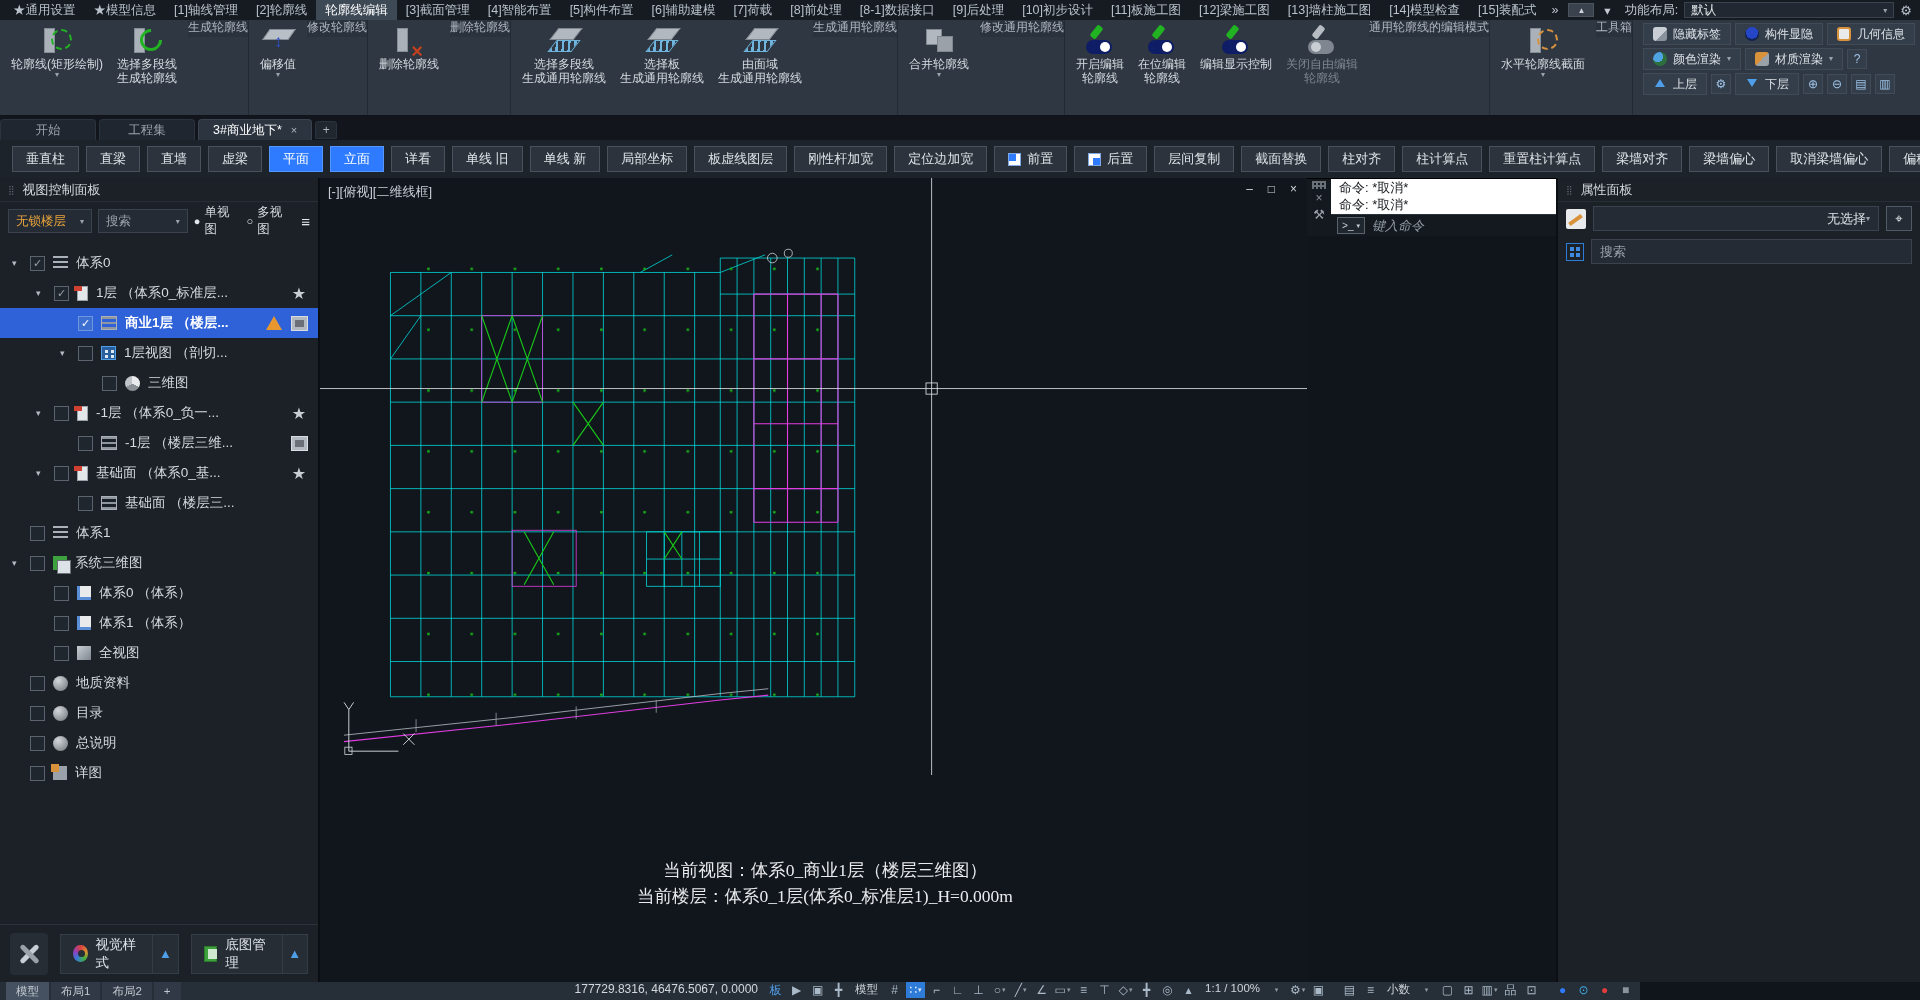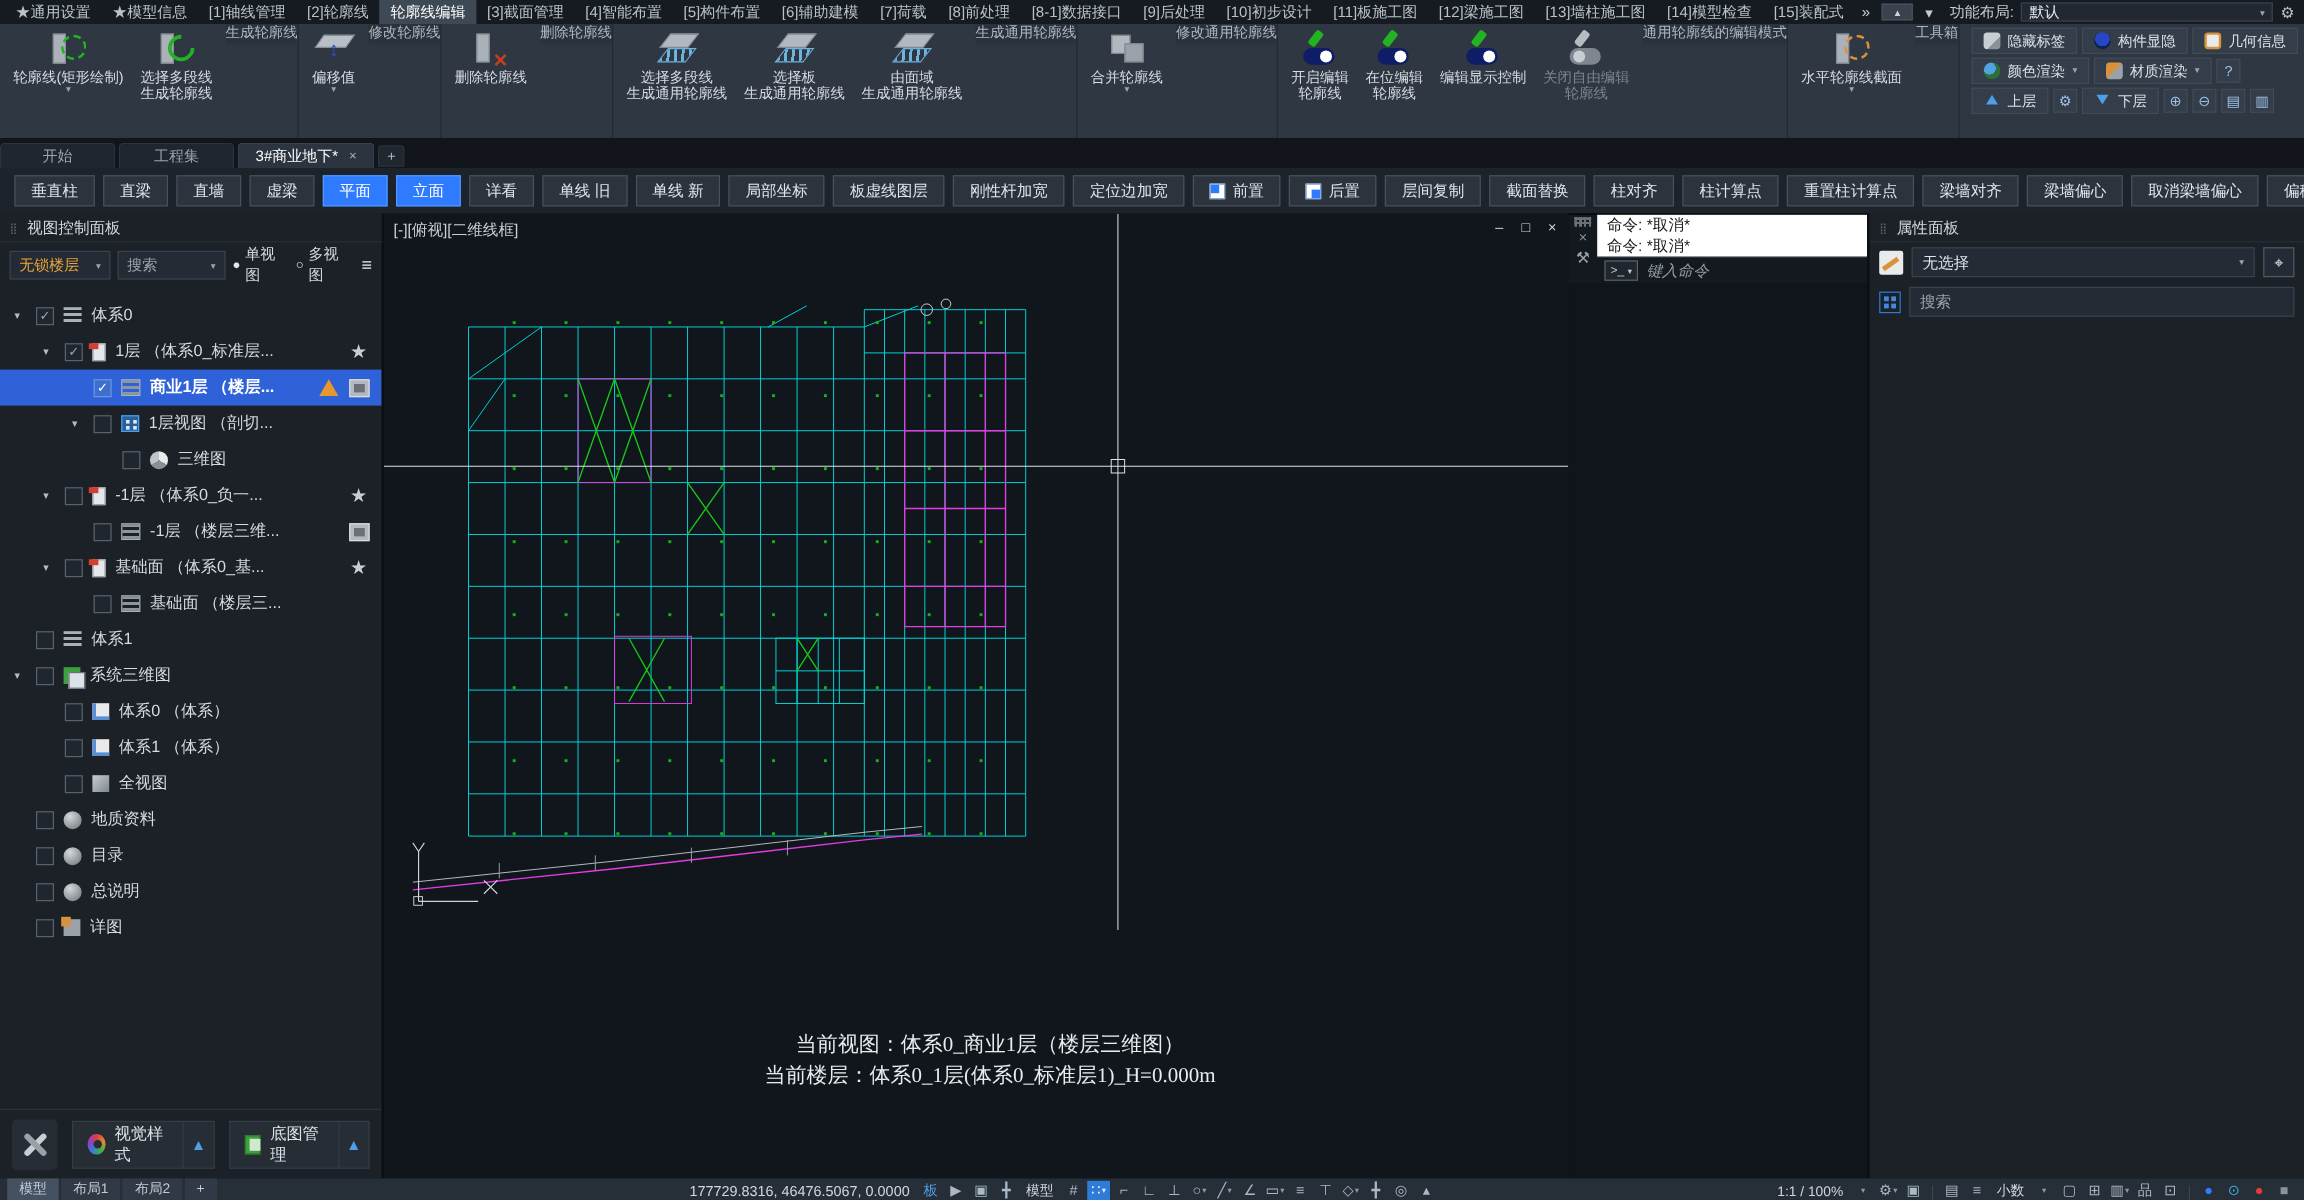--- a/index.html
+++ b/index.html
@@ -161,30 +161,30 @@
   .pbox{height:17px;border:1px solid #5a626c;background:#20262e;color:#c9ced4;font-size:10px;display:flex;align-items:center;gap:3px;padding:0 4px}
   .cmdinput input{flex:1;background:transparent;border:none;outline:none;color:#c9ced4;font-style:italic;font-size:13px;font-family:"Liberation Sans",sans-serif}
   .cmdinput input::placeholder{color:#9099a3;font-style:italic}
   .wr{color:#9aa1a9;font-size:13px}
 
   
   .rpanel{width:364px;flex:0 0 auto;background:#1c2127;border-left:2px solid #0b0e12;display:flex;flex-direction:column}
   .rprow{display:flex;align-items:center;gap:7px;padding:4px 8px}
   .icpage{width:20px;height:20px;background:#e8eaec;position:relative;border-radius:2px}
   .icpage::after{content:"";position:absolute;left:2px;top:9px;width:15px;height:4px;background:#d8923c;transform:rotate(-35deg)}
-  .rsel{flex:1;height:25px;background:#242b34;border:1px solid #39424d;display:flex;align-items:center;justify-content:space-between;padding:0 8px;font-size:13px;color:#dfe3e8}
+  .rsel{flex:1;height:25px;background:#242b34;border:1px solid #39424d;display:flex;align-items:center;justify-content:flex-end;padding:0 8px;font-size:13px;color:#dfe3e8}
   .rcur{width:26px;height:25px;background:#242b34;border:1px solid #4f5a66;display:flex;align-items:center;justify-content:center;color:#dfe3e8;font-size:13px}
   .icbluegrid{width:18px;height:18px;background:#1c2127;border:1px solid #2f7bd8;position:relative}
   .icbluegrid::after{content:"";position:absolute;left:3px;top:3px;width:4px;height:4px;background:#3f8ae0;box-shadow:6px 0 #3f8ae0,0 6px #3f8ae0,6px 6px #3f8ae0}
   .rsearch{flex:1;height:25px;background:#242b34;border:1px solid #39424d;display:flex;align-items:center;padding:0 8px}
   .rsearch input{flex:1;background:transparent;border:none;outline:none;color:#aeb6c0;font-size:13px;font-family:"Liberation Sans",sans-serif}
   .rsearch input::placeholder{color:#9aa3ad}
 
   
-  .statusbar{position:absolute;left:0;bottom:0;width:1920px;height:18px;background:#262e38;display:flex;align-items:flex-end;font-size:11.5px;color:#c3cad2;padding:0 6px;white-space:nowrap}
+  .statusbar{position:absolute;left:0;bottom:0;width:1640px;height:18px;background:#262e38;display:flex;align-items:flex-start;font-size:11.5px;color:#c3cad2;padding:0 6px;white-space:nowrap}
   .ltab{padding:0 10px;height:18px;line-height:18px;background:#303945;margin-right:2px}
   .ltab.active{background:#3c4document;background:#455060}
   .coords{margin-left:392px;font-size:12px;color:#d3d8de}
   .sic{min-width:19px;height:16px;display:flex;align-items:center;justify-content:center;color:#a9b9c7;font-size:12px;margin:0 1px;gap:1px}
   .sic.active{background:#2f7bd8;color:#fff}
   .sic .c{font-size:7px;color:#8f98a2}
   .slabel{margin:0 6px;color:#cfd5db}
   .ssep{width:1px;height:12px;background:#3a434e;margin:0 5px}
   .sgap{margin-left:auto}
 </style>

